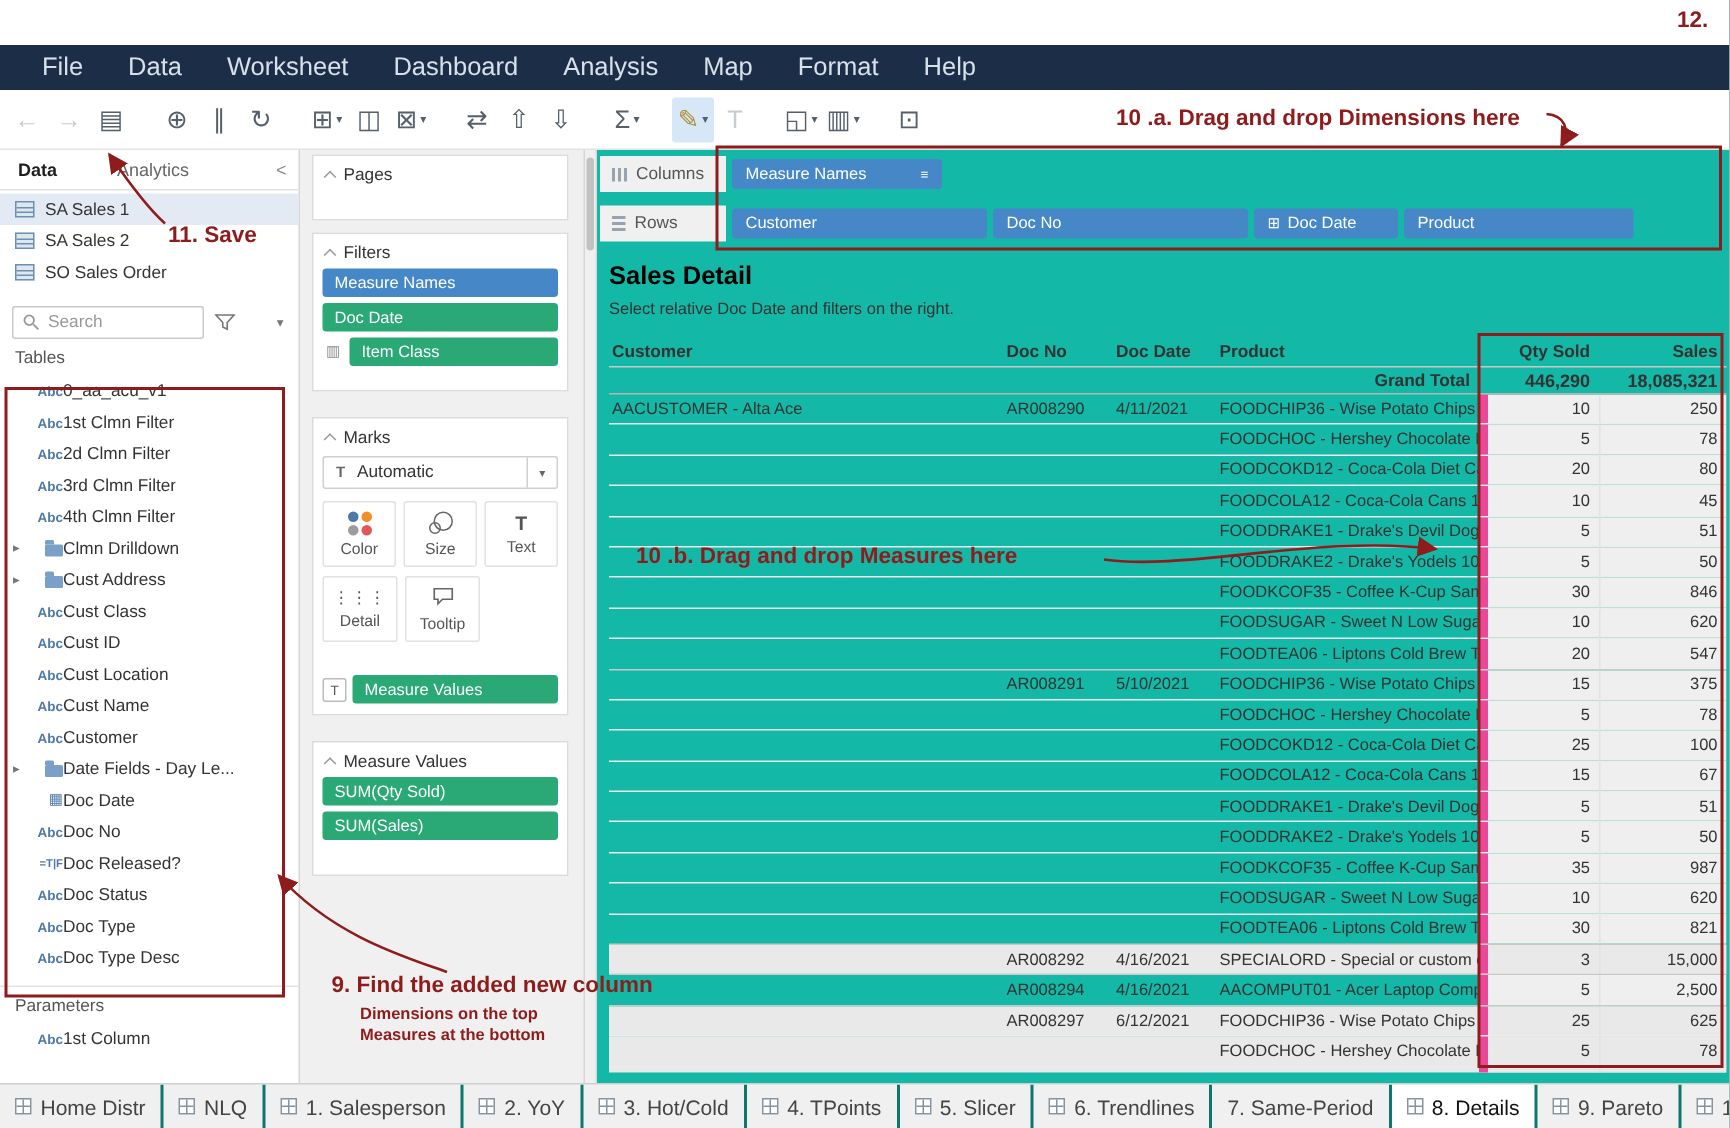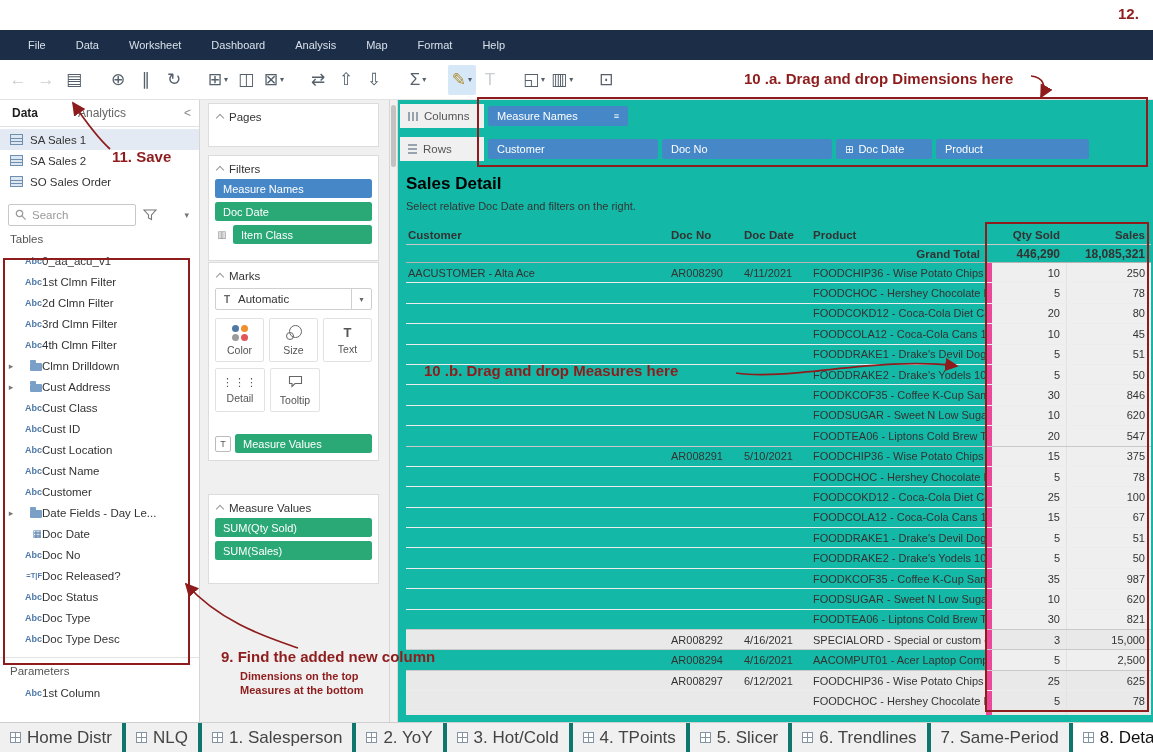--- a/index.html
+++ b/index.html
@@ -5,21 +5,21 @@
   *{margin:0;padding:0;box-sizing:border-box}
   html,body{background:#9aa0a6}
   .window{position:relative;width:1153px;height:752px;background:#fff;overflow:hidden;
     font-family:"Liberation Sans","DejaVu Sans",sans-serif;font-size:12px;color:#333;margin:0 auto}
 
   
   .titlebar{position:absolute;top:0;left:0;right:0;height:30px;background:#1c2e47;display:flex;
     align-items:center;padding-left:25px;color:#fff;font-size:13.5px;font-weight:700}
   .menubar{position:absolute;top:30px;left:0;right:0;height:30px;background:#1c2e47;display:flex;
     align-items:center;padding-left:13px}
-  .mi{color:#d8e0ea;font-size:11px;padding:0 15px;height:100%;display:flex;align-items:center;cursor:default}
+  .mi{color:#d8e0ea;font-size:17px;padding:0 15px;height:100%;display:flex;align-items:center;cursor:default}
 
   
   .toolbar{position:absolute;top:60px;left:0;right:0;height:40px;background:#fff;display:flex;
     align-items:center;padding-left:4px;border-bottom:1px solid #e3e3e3}
   .tbi{height:30px;min-width:28px;padding:0 3px;display:flex;align-items:center;justify-content:center;
     color:#55606b;font-size:17px;border-radius:2px}
   .tbi .caret{font-size:8px;margin-left:2px;color:#55606b}
   .tbi.disabled,.tbi.disabled .caret{color:#c8cdd2}
   .tbi.active{background:#d6e7f8}
   .tbi.active .glyph{color:#b08d2f}
@@ -56,21 +56,21 @@
   .folder::before{content:"";position:absolute;top:-3px;left:0;width:6px;height:3px;background:#7ba0c7;
     border-radius:1px 1px 0 0}
   .flabel{overflow:hidden;text-overflow:ellipsis}
   .params-divider{border-top:1px solid #e3e3e3;margin-top:8px}
 
   
   .shelfpanel{width:190px;flex:none;background:#f0f0f0;border-right:1px solid #d6d6d6;position:relative}
   .card{position:absolute;left:8px;right:10px;background:#fff;border:1px solid #dcdcdc;padding:3px 6px 7px}
   #cardPages{top:3px;height: 44px}
   #cardFilters{top:55px;height:106px}
-  #cardMarks{top:162px;height:199px}
+  #cardMarks{top:178px;height:199px}
   #cardMV{top:394px;height:90px}
   .card-h{height:20px;display:flex;align-items:center;gap:6px;font-size:11.5px;color:#333;padding-left:2px}
   .card-caret{width:6px;height:6px;border-left:1px solid #999;border-top:1px solid #999;
     transform:rotate(45deg);margin-top:2px;flex:none}
   .pill-row{display:flex;align-items:center;gap:4px;margin-bottom:4px}
   .pill{height:19px;border-radius:2.5px;color:#fff;font-size:11px;display:flex;align-items:center;
     padding:0 8px;flex:1;white-space:nowrap;overflow:hidden}
   .pill.blue{background:var(--blue,#4687c7)}
   .pill.green{background:var(--green,#2aa876)}
   .lead-ic{flex:none;width:14px;text-align:center;color:#8a8a8a;font-size:10px}
@@ -138,22 +138,22 @@
   .trow .num{justify-content:flex-end;padding-right:6px}
   .trow .mcell{background:#efefef}
   .trow .mcell.qty{border-left:6px solid #ec4899}
   .trow .mcell.sales{border-left:1px solid #e2e2e2}
   .trow.glast{border-bottom-color:#c9c9c9}
   .trow.shaded,.trow.shaded .mcell{background:#e9e9e9}
 
   
   .tabbar{position:absolute;left:0;right:0;bottom:0;height:30px;background:#f0f0f0;border-top:1px solid #cfcfcf;
     display:flex;overflow:hidden}
-  .tab{flex:none;display:flex;align-items:center;gap:6px;padding:0 10px;border-right:4px solid #0f766e;
-    font-size:17px;color:#444;white-space:nowrap}
+  .tab{flex:none;display:flex;align-items:center;gap:6px;padding:0 10px;border-right:2px solid #0f766e;
+    font-size:14px;color:#444;white-space:nowrap}
   .tab.active{background:#fff;color:#111}
   .gridicon{width:11px;height:11px;flex:none;border:1px solid #8494a3;background-color:#fff;
     background-image:linear-gradient(#8494a3,#8494a3),linear-gradient(#8494a3,#8494a3);
     background-size:1px 100%,100% 1px;background-position:50% 0,0 50%;background-repeat:no-repeat}
 
   
   .redbox{position:absolute;border:2px solid var(--red,#8e1c1c);z-index:50;pointer-events:none}
   #box-shelves{left:477px;top:97px;width:671px;height:70px}
   #box-tables{left:3px;top:258px;width:187px;height:407px}
   #box-measures{left:985px;top:222px;width:164px;height:490px}

